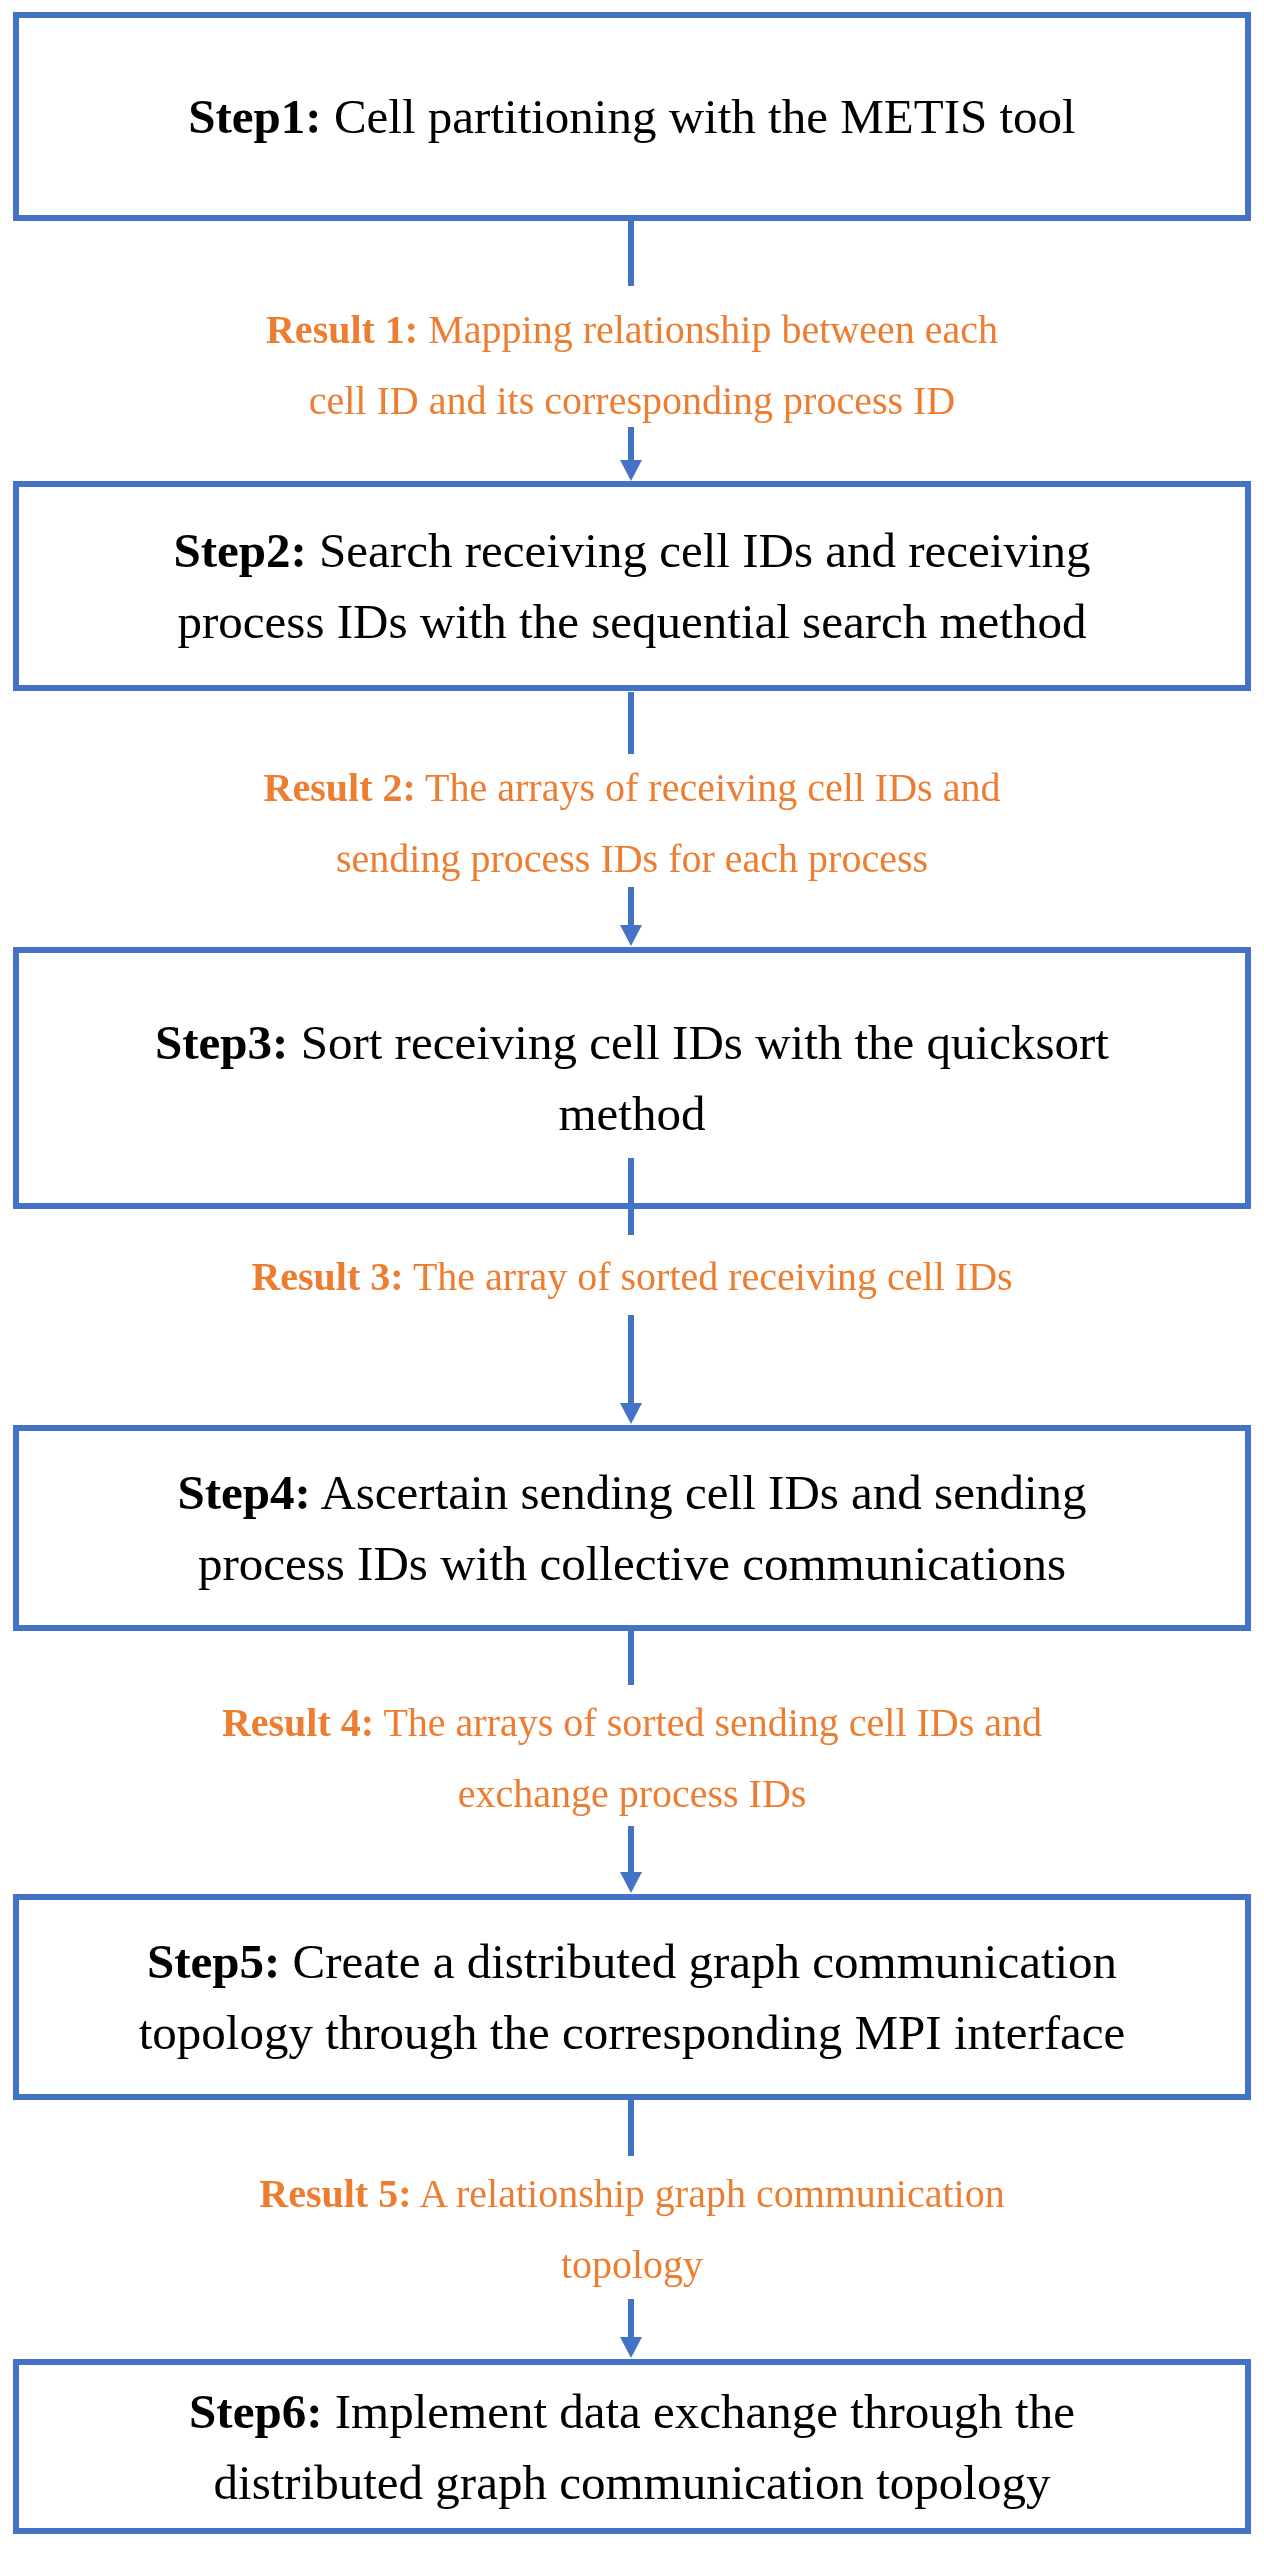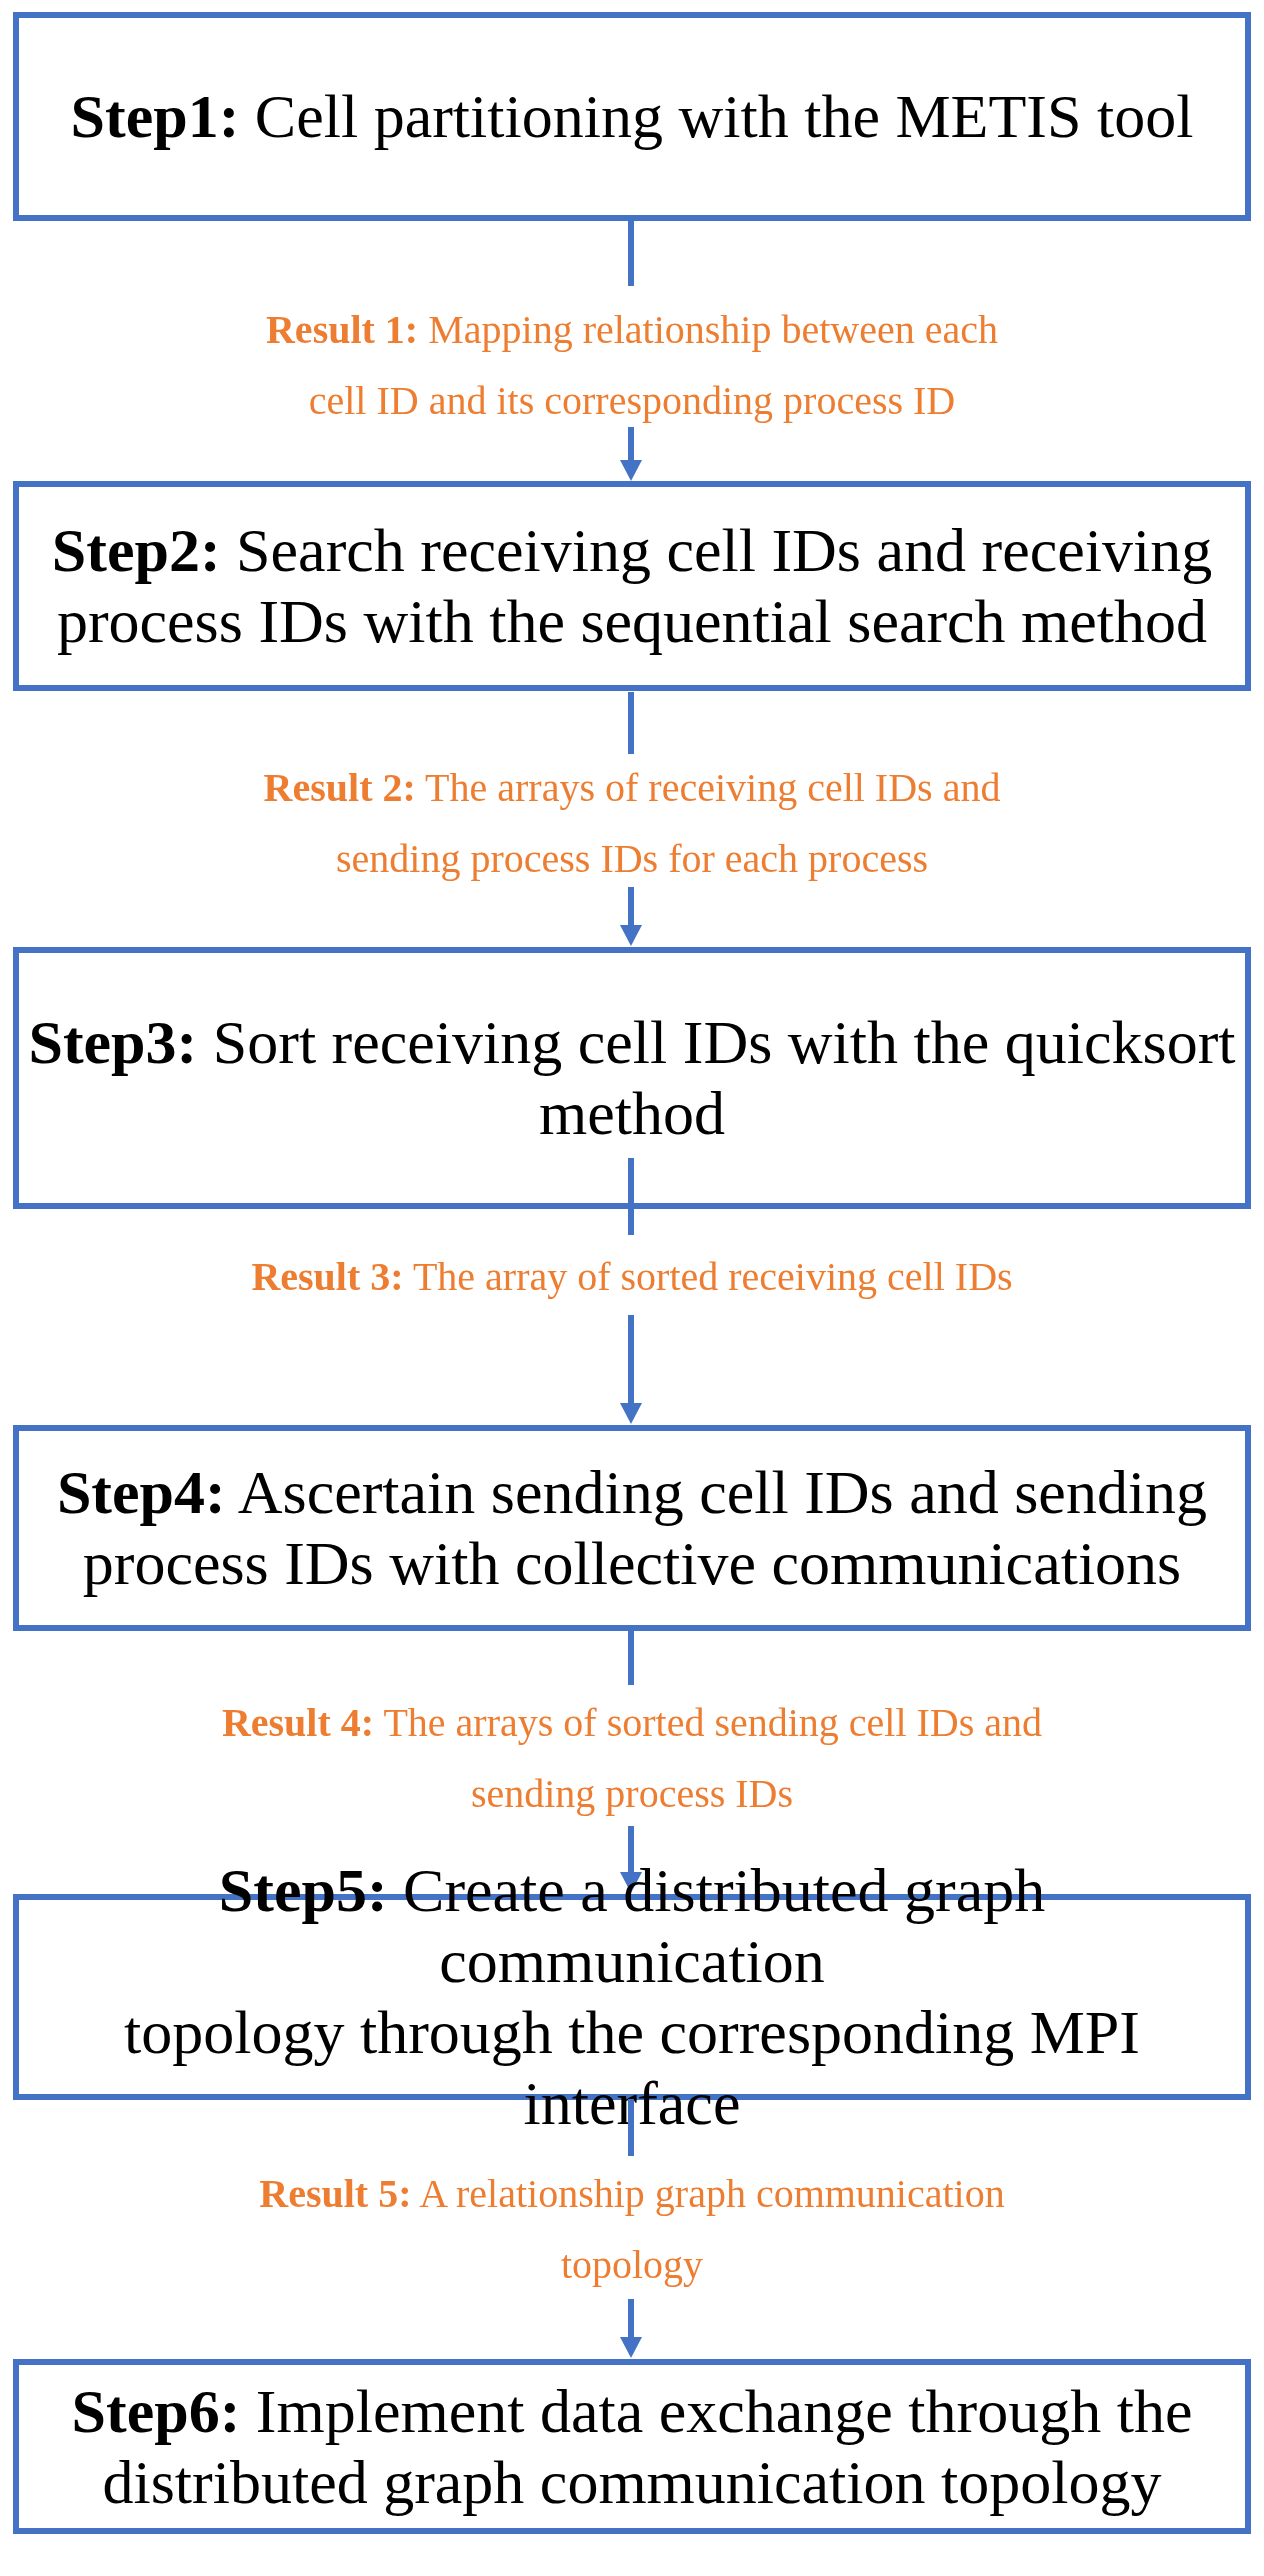--- a/index.html
+++ b/index.html
@@ -23,21 +23,21 @@
     background: #ffffff;
     display: flex;
     flex-direction: column;
     justify-content: center;
     align-items: center;
   }
   .boxtext {
     width: 100%;
     text-align: center;
     color: #000000;
-    font-size: 62px;
+    font-size: 49px;
     line-height: 71px;
   }
   .result {
     position: absolute;
     left: 0;
     width: 1264px;
     text-align: center;
     color: #ED7D31;
     font-size: 40px;
     line-height: 71px;
@@ -122,21 +122,21 @@
     <div class="boxtext">
       <div class="tline"><b class="pfx">Step4:</b> <span>Ascertain sending cell IDs and sending</span></div>
       <div class="tline">process IDs with collective communications</div>
     </div>
   </div>
 
   <div class="stem" style="top:1631px;height:54px"></div>
 
   <div class="result" style="top:1687px">
     <div class="tline"><b class="pfx">Result 4:</b> <span>The arrays of sorted sending cell IDs and</span></div>
-    <div class="tline">sending process IDs</div>
+    <div class="tline">exchange process IDs</div>
   </div>
 
   <div class="stem" style="top:1826px;height:46px"></div>
   <div class="head" style="top:1872px"></div>
 
   <div class="box" style="top:1894px;height:206px">
     <div class="boxtext">
       <div class="tline"><b class="pfx">Step5:</b> <span>Create a distributed graph communication</span></div>
       <div class="tline">topology through the corresponding MPI interface</div>
     </div>

